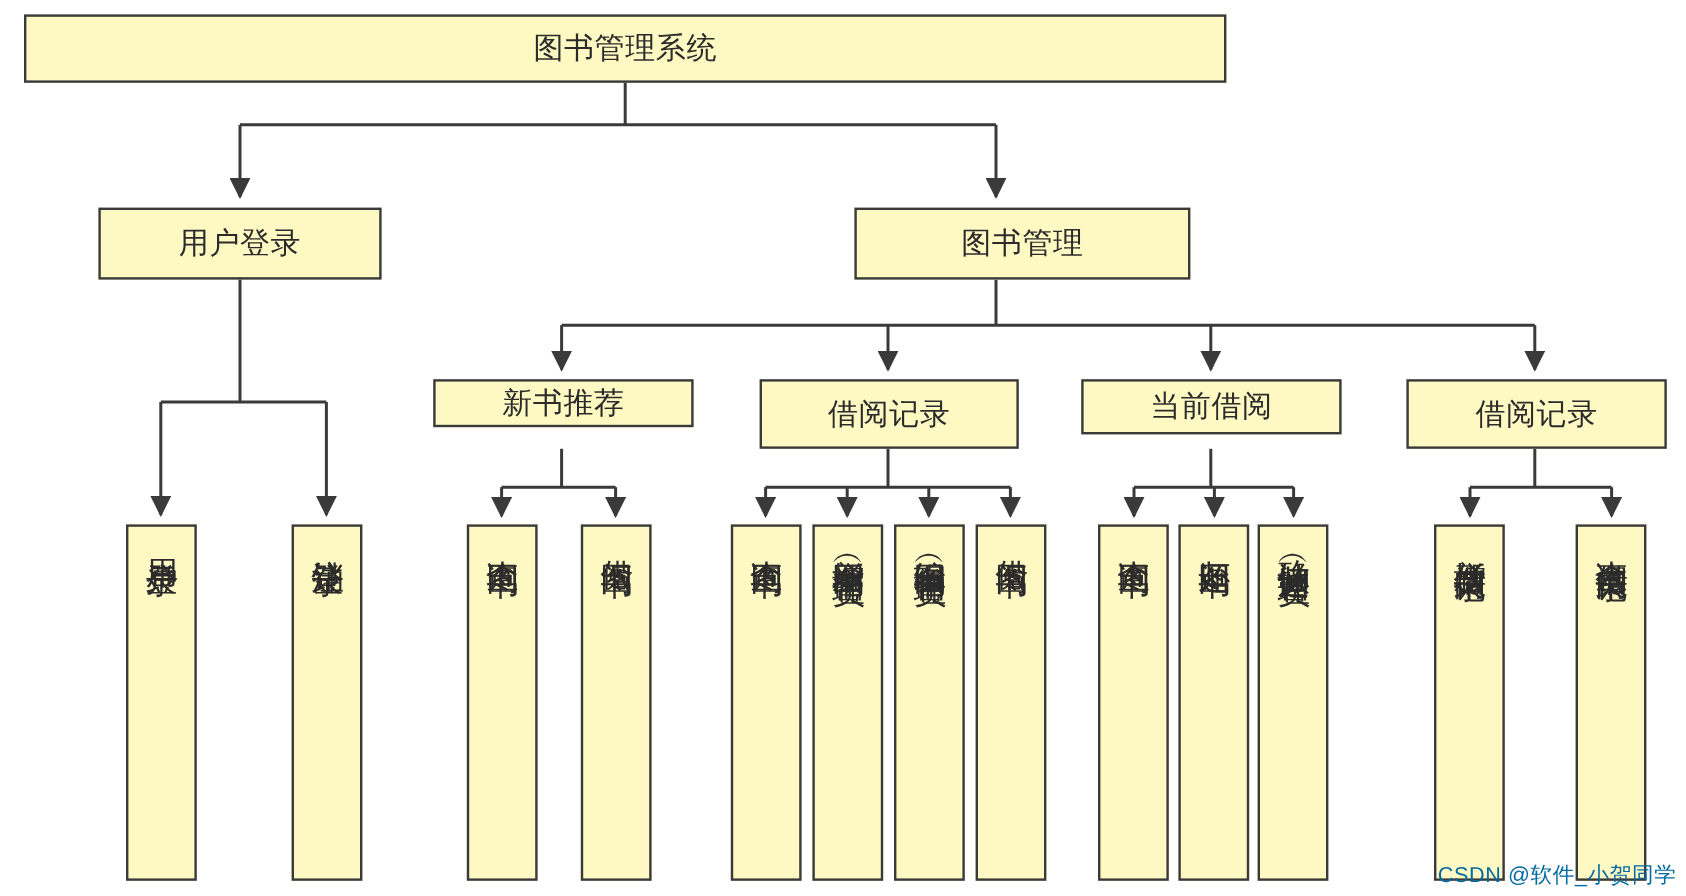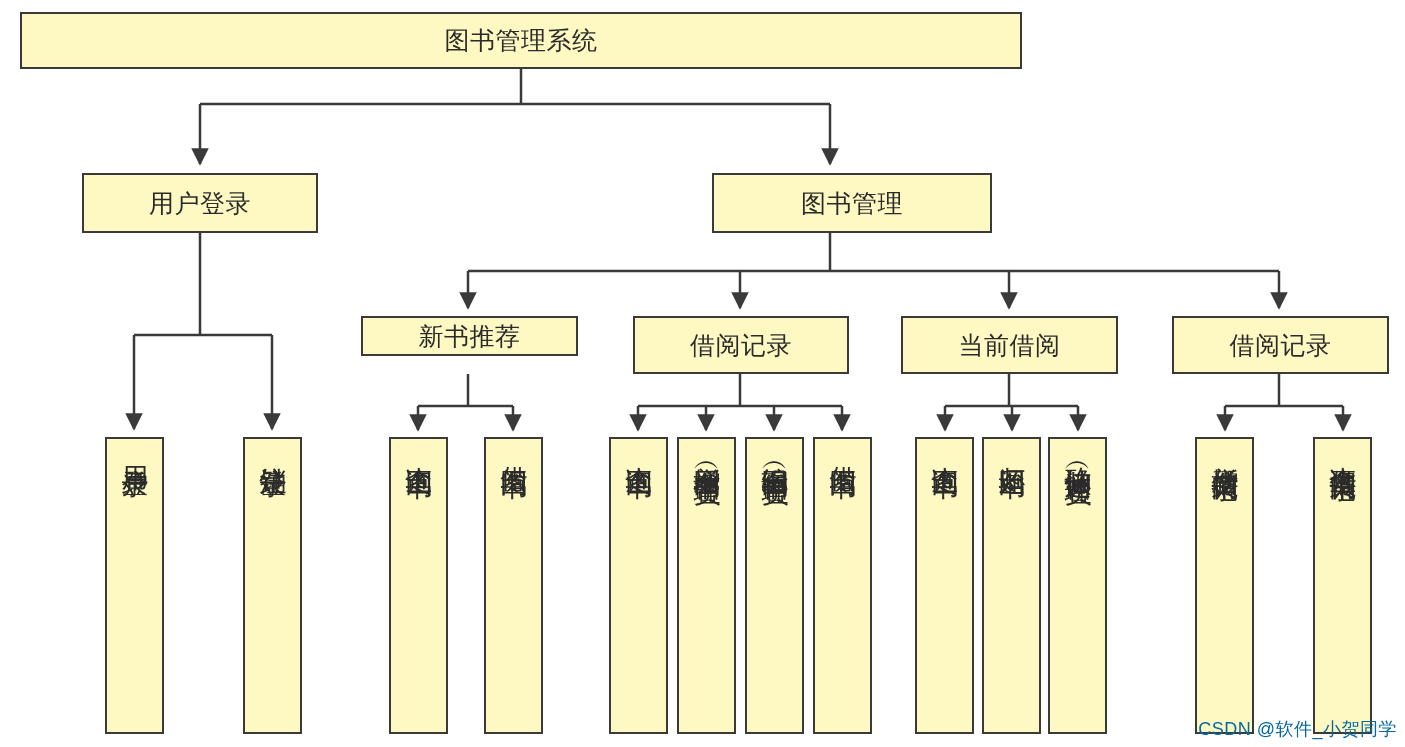--- a/index.html
+++ b/index.html
@@ -133,21 +133,21 @@
   <div class="node-box node-h" style="left:712px; top:173px; width:280px; height:60px;">
     <span class="node-label">图书管理</span>
   </div>
 
   <div class="node-box node-h" style="left:361px; top:316px; width:217px; height:40px;">
     <span class="node-label">新书推荐</span>
   </div>
   <div class="node-box node-h" style="left:633px; top:316px; width:216px; height:58px;">
     <span class="node-label">借阅记录</span>
   </div>
-  <div class="node-box node-h" style="left:901px; top:316px; width:217px; height:58px;">
+  <div class="node-box node-h" style="left:901px; top:316px; width:217px; height:46px;">
     <span class="node-label">当前借阅</span>
   </div>
   <div class="node-box node-h" style="left:1172px; top:316px; width:217px; height:58px;align-items:center;">
     <span class="node-label">借阅记录</span>
   </div>
 
   <div class="node-box node-v" style="left:105px; top:437px; width:59px; height:297px;">
     <span class="node-label">用户登录</span>
   </div>
   <div class="node-box node-v" style="left:243px; top:437px; width:59px; height:297px;">

